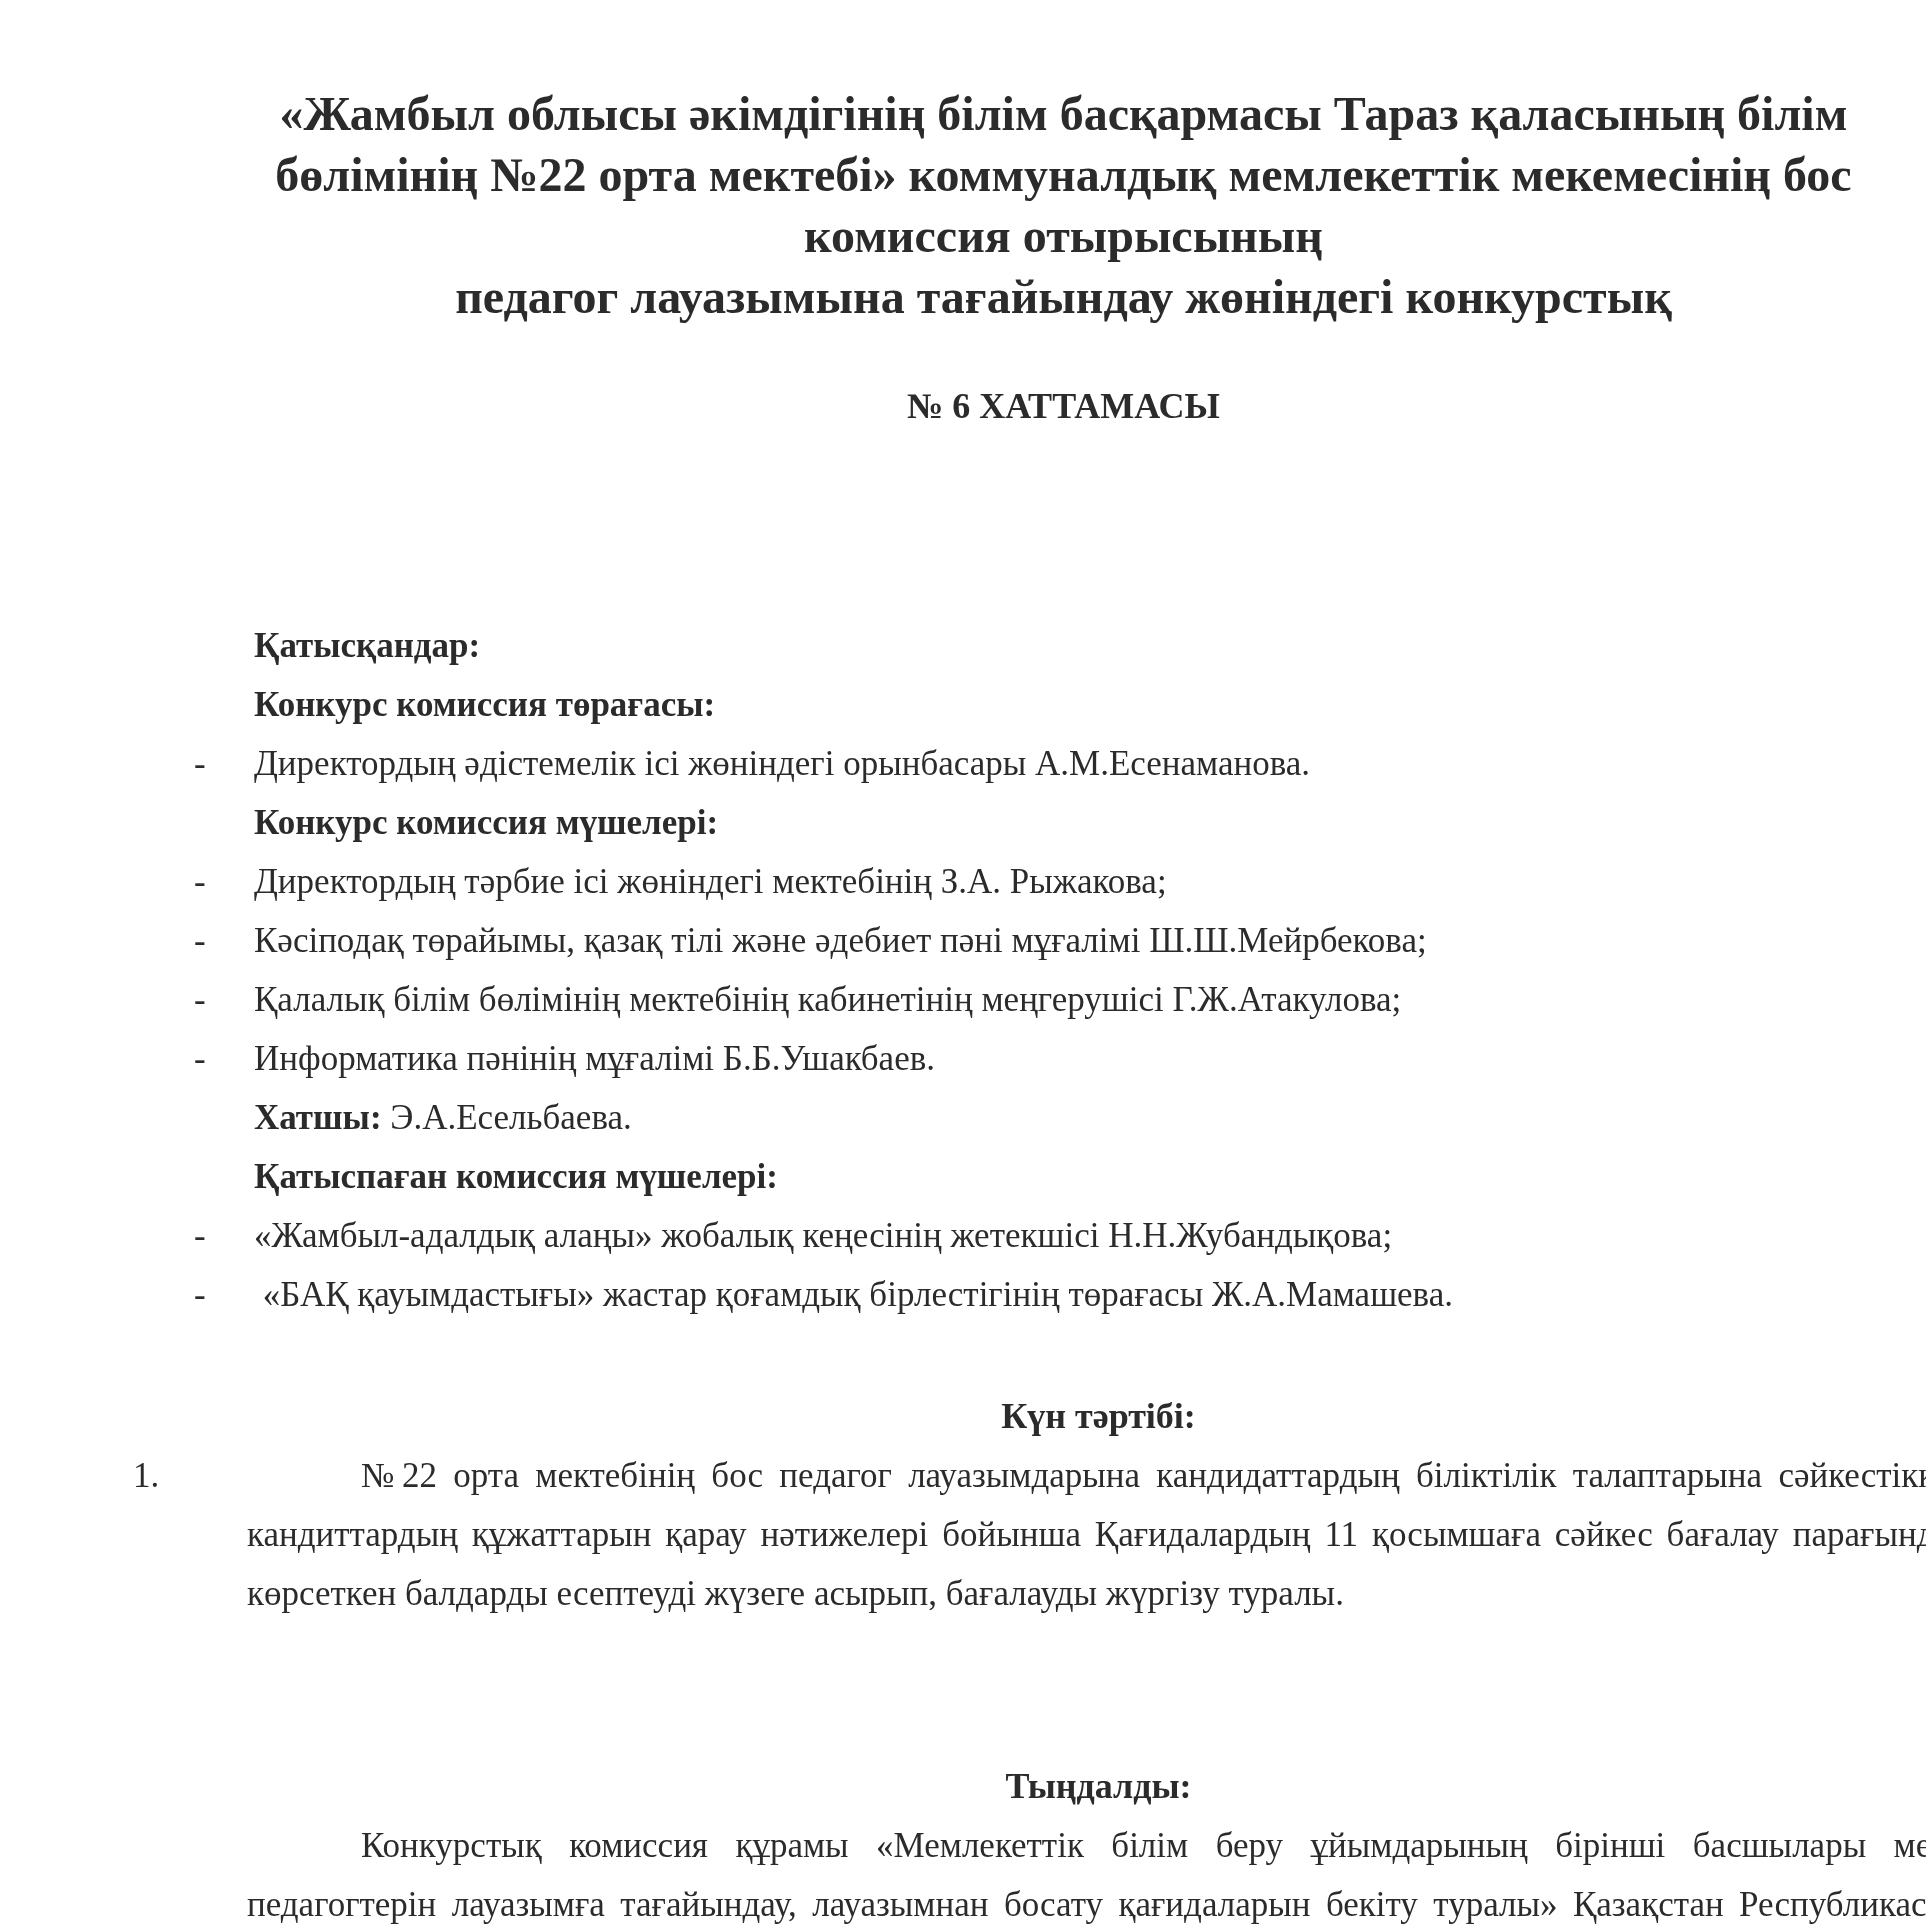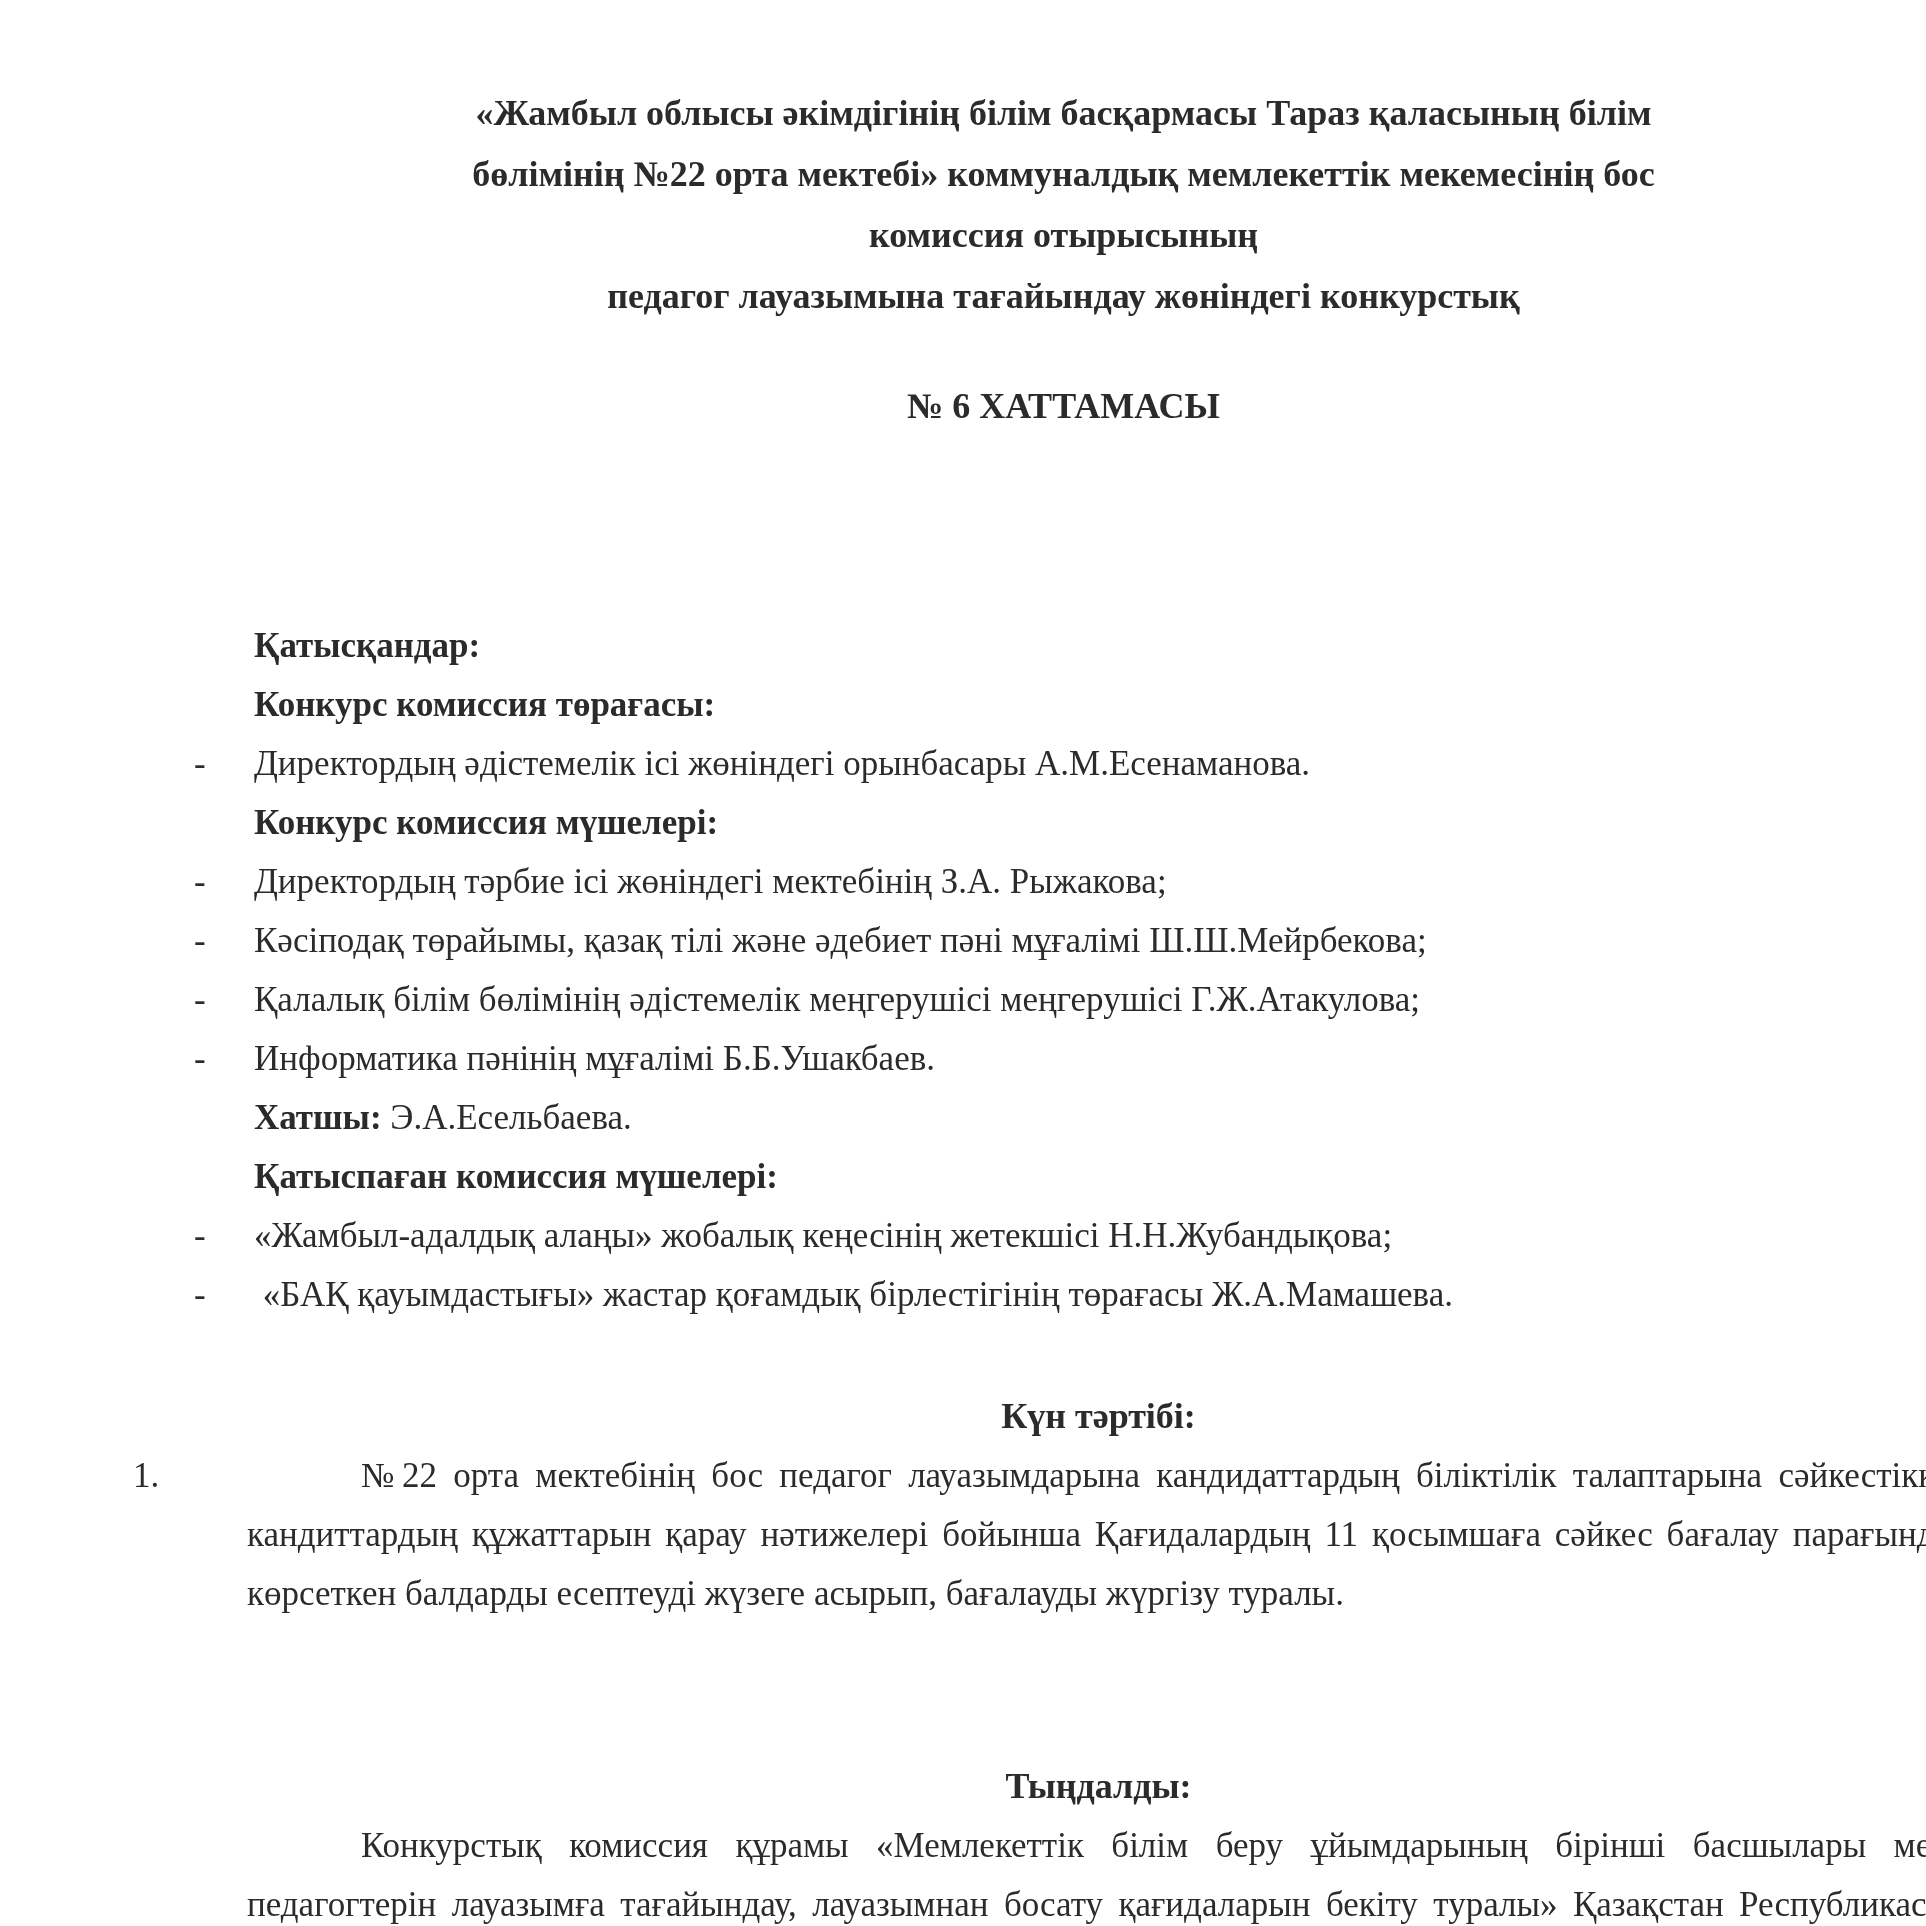--- a/index.html
+++ b/index.html
@@ -4,21 +4,21 @@
 <style>
   html, body { margin: 0; padding: 0; background: #ffffff; }
   body {
     width: 1965px; height: 2703px; position: relative; overflow: hidden;
     font-family: "Liberation Serif", "DejaVu Serif", serif;
     color: #2b2b2b;
   }
   .page { position: absolute; left: 0; top: 0; width: 1965px; height: 2703px; }
   .title-block {
     position: absolute; left: 216px; width: 1695px; top: 83px;
-    text-align: center; font-weight: bold; font-size: 36px; line-height: 61px;
+    text-align: center; font-weight: bold; font-size: 48px; line-height: 61px;
   }
   .protocol-no {
     position: absolute; left: 216px; width: 1695px; top: 385px;
     text-align: center; font-weight: bold; font-size: 36px;
   }
   .place-date {
     position: absolute; left: 262px; width: 1622px; top: 508px;
     font-weight: bold; font-size: 36px;
     display: flex; justify-content: space-between;
   }
@@ -59,21 +59,21 @@
     <div class="line">
       <span class="dash">-</span>
       <span>Директордың тәрбие ісі жөніндегі мектебінің З.А. Рыжакова;</span>
     </div>
     <div class="line">
       <span class="dash">-</span>
       <span>Кәсіподақ төрайымы, қазақ тілі және әдебиет пәні мұғалімі Ш.Ш.Мейрбекова;</span>
     </div>
     <div class="line">
       <span class="dash">-</span>
-      <span>Қалалық білім бөлімінің әдістемелік меңгерушісі меңгерушісі Г.Ж.Атакулова;</span>
+      <span>Қалалық білім бөлімінің мектебінің кабинетінің меңгерушісі Г.Ж.Атакулова;</span>
     </div>
     <div class="line">
       <span class="dash">-</span>
       <span>Информатика пәнінің мұғалімі Б.Б.Ушакбаев.</span>
     </div>
     <div class="line">
       <span class="bold">Хатшы:</span><span> Э.А.Есельбаева.</span>
     </div>
     <div class="line bold">Қатыспаған комиссия мүшелері:</div>
     <div class="line">

